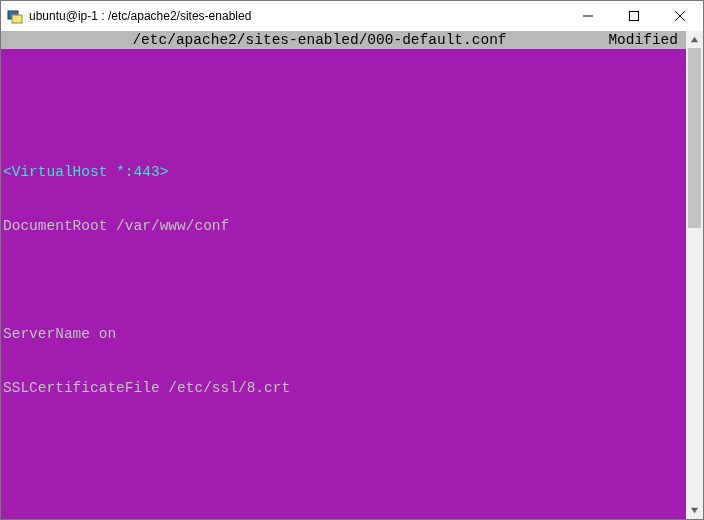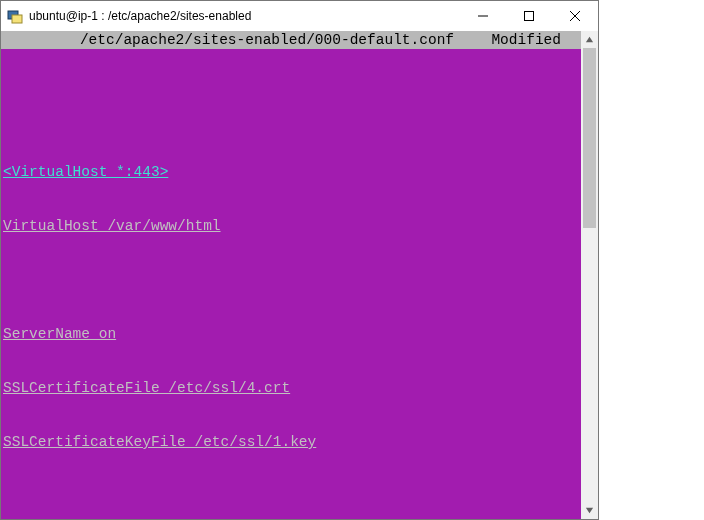--- a/index.html
+++ b/index.html
@@ -1,35 +1,35 @@
 <!DOCTYPE html>
 <html><head>
 <meta charset="utf-8">
 <style>
   * { margin: 0; padding: 0; box-sizing: border-box; }
   html, body { width: 704px; height: 520px; font-family: "Segoe UI", Tahoma, sans-serif; background: #fff; overflow: hidden; }
-  .window { width: 599px; height: 520px; border: 1px solid #777; display: flex; flex-direction: column; background: #fff; }
+  .window { width: 704px; height: 520px; border: 1px solid #777; display: flex; flex-direction: column; background: #fff; }
   .titlebar { height: 30px; background: #fff; display: flex; align-items: center; padding: 0 0 0 6px; }
   .titlebar .icon { width: 16px; height: 16px; margin-right: 6px; display: inline-flex; align-items: center; justify-content: center; }
   .titlebar .title { font-size: 12px; color: #000; flex: 0 0 auto; }
   .titlebar .spacer { flex: 1 1 auto; }
   .win-btn { width: 46px; height: 30px; display: flex; align-items: center; justify-content: center; }
   .win-btn svg { width: 10px; height: 10px; }
   .content-row { flex: 1 1 auto; display: flex; min-height: 0; }
   .terminal { flex: 1 1 auto; background: #a21caf; font-family: "Consolas", "Courier New", monospace; font-size: 14.5px; line-height: 18px; color: #c0c0c0; display: flex; flex-direction: column; position: relative; min-width: 0; gap: 16px; }
   .scroll { width: 17px; background: #f0f0f0; display: flex; flex-direction: column; align-items: center; }
   .scroll .arrow { width: 17px; height: 17px; display:flex; align-items:center; justify-content:center; }
   .scroll .track { flex:1 1 auto; width:17px; background: #f0f0f0; position:relative; }
   .scroll .thumb { position:absolute; top:0; left:2px; width:13px; height:180px; background:#c2c2c2; }
   .statusbar { height: 18px; background: #b8b8b8; color: #000; display: flex; align-items: center; font-family: "Consolas","Courier New",monospace; font-size: 14.5px; }
   .statusbar .sb-left { flex: 0 0 auto; padding-left: 8px; width: 62px; }
   .statusbar .sb-path { flex: 1 1 auto; text-align: center; }
-  .statusbar .sb-right { flex: 0 0 auto; padding-right: 20px; width: 110px; text-align: right; }
+  .statusbar .sb-right { flex: 0 0 auto; padding-right: 8px; width: 110px; text-align: right; }
   .body-lines { flex: 1 1 auto; padding: 8px 0 0 2px; white-space: pre; }
-  .line { min-height: 18px; text-decoration: underline; }
+  .line { min-height: 18px; }
   .cyan { color: #40e0d0; }
 </style>
 </head>
 <body>
 
 <div class="window">
   <div class="titlebar">
     <span class="icon">
       <svg viewBox="0 0 16 16">
           <rect x="1" y="3" width="10" height="8" fill="#3a6ea5" stroke="#1a3a5a"></rect>
@@ -60,25 +60,24 @@
     <div class="terminal">
       <div class="statusbar">
         <span class="sb-left"></span>
         <span class="sb-path">/etc/apache2/sites-enabled/000-default.conf</span>
         <span class="sb-right">Modified</span>
       </div>
 
       <div class="body-lines">
         <div class="line"></div>
         <div class="line cyan">&lt;VirtualHost *:443&gt;</div>
-        <div class="line">VirtualHost /var/www/html</div>
+        <div class="line">DocumentRoot /var/www/conf</div>
         <div class="line"></div>
         <div class="line">ServerName on</div>
-        <div class="line">SSLCertificateFile /etc/ssl/4.crt</div>
-        <div class="line">SSLCertificateKeyFile /etc/ssl/1.key</div>
+        <div class="line">SSLCertificateFile /etc/ssl/8.crt</div>
         
         
         
         
         
       </div>
 
     </div>
 
     <div class="scroll">

